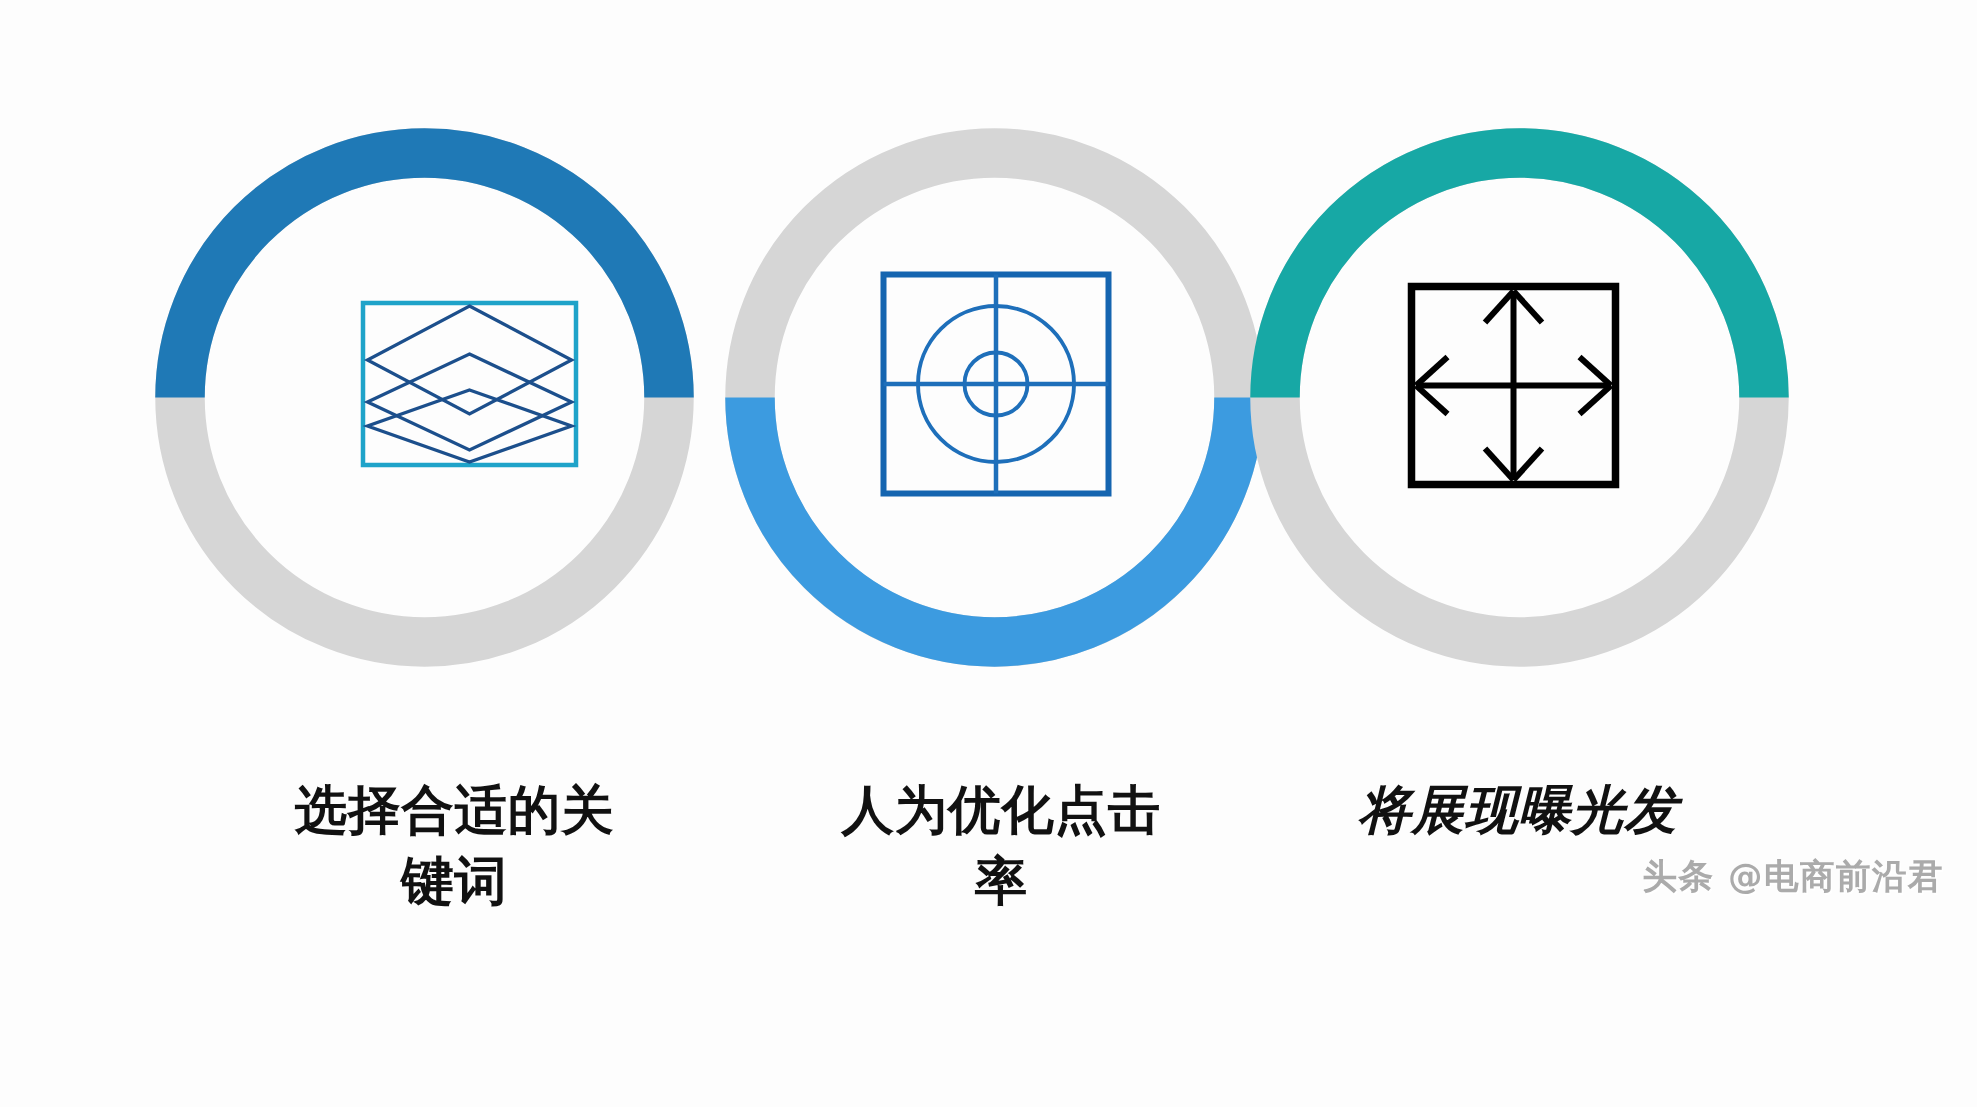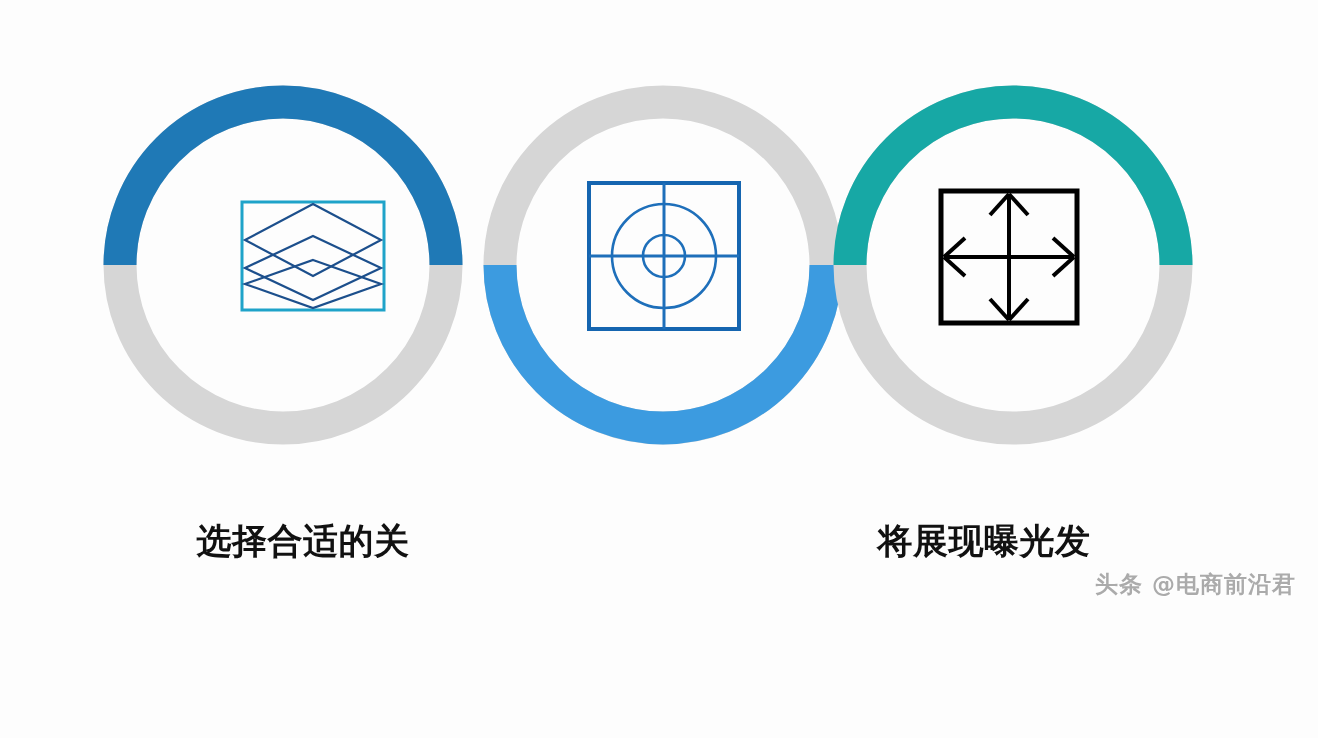--- a/index.html
+++ b/index.html
@@ -54,21 +54,21 @@
     text-align: center;
     font-family: "DejaVu Sans", "Liberation Sans", sans-serif;
     font-weight: bold;
     font-size: 35px;
     line-height: 1.34;
     color: #111111;
     letter-spacing: 0.5px;
   }
   #caption-1 { left: 163px; width: 280px; }
   #caption-2 { left: 525px; width: 285px; }
-  #caption-3 { left: 834px; width: 300px; }
+  #caption-3 { left: 862px; width: 300px; font-style: italic; }
 
   
   .watermark {
     position: absolute;
     right: 22px;
     bottom: 16px;
     font-family: "DejaVu Sans", "Liberation Sans", sans-serif;
     font-size: 23px;
     font-weight: bold;
     color: rgba(120,120,120,0.62);
@@ -147,22 +147,27 @@
       <line x1="6" y1="69" x2="27" y2="50" stroke="#000000" stroke-width="4"></line>
       <line x1="6" y1="69" x2="27" y2="88" stroke="#000000" stroke-width="4"></line>
 
       <line x1="136" y1="69" x2="115" y2="50" stroke="#000000" stroke-width="4"></line>
       <line x1="136" y1="69" x2="115" y2="88" stroke="#000000" stroke-width="4"></line>
     </svg>
   </div>
 
   <div class="caption" id="caption-1">
     <div>选择合适的关</div>
+    <div>键词</div>
   </div>
 
+  <div class="caption" id="caption-2">
+    <div>人为优化点击</div>
+    <div>率</div>
+  </div>
 
   <div class="caption" id="caption-3">
     <div>将展现曝光发</div>
   </div>
 
   <div class="watermark">头条 @电商前沿君</div>
 
 </div>
 
 </body></html>

